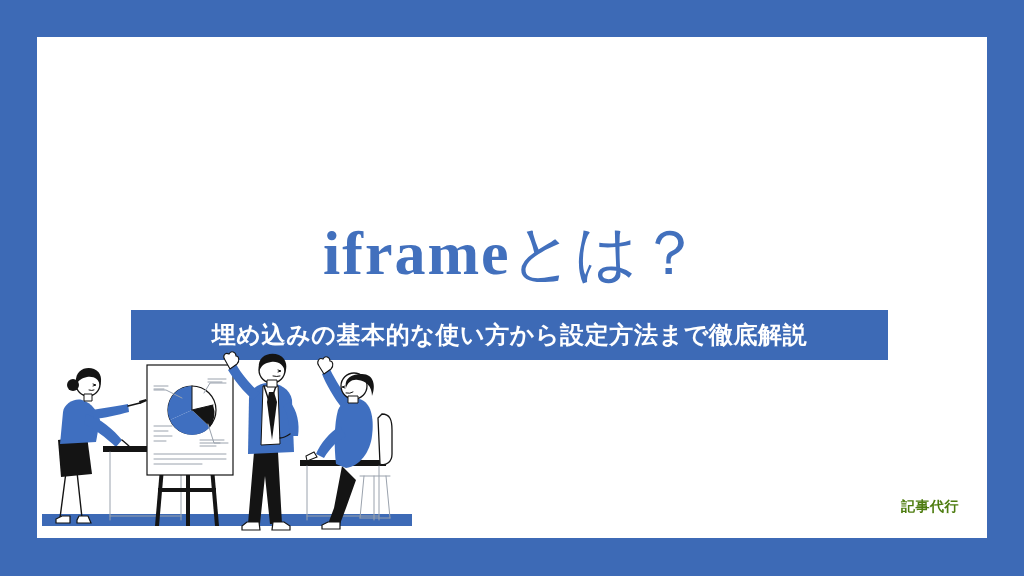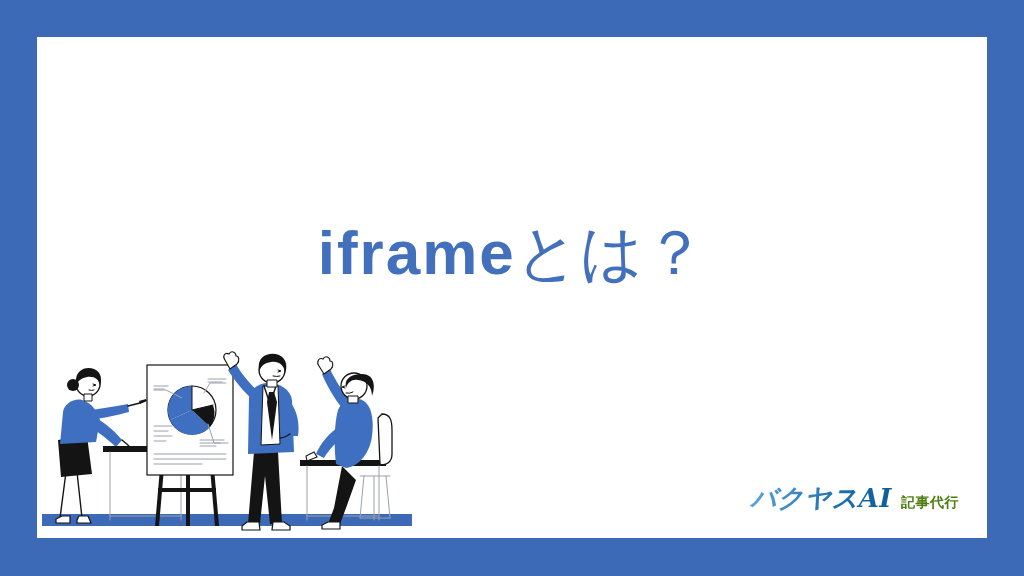--- a/index.html
+++ b/index.html
@@ -31,21 +31,21 @@
   }
   #title {
     color:#4270bd;
     font-size:62px;
     line-height:1.05;
     font-weight:700;
     letter-spacing:0.5px;
     white-space:nowrap;
   }
   #title .mono {
-    font-family:Liberation Sans, sans-serif;
+    font-family:Liberation Serif, serif;
     font-weight:700;
     letter-spacing:2px;
     margin-top:12px;
   }
   #title .jp {
     font-family:"DejaVu Sans","Liberation Sans",sans-serif;
     font-weight:400;
   }
 
   
@@ -104,20 +104,23 @@
 <body>
 
 <div id="slide">
 
   <div id="panel">
 
     <div id="title-block">
       <div id="title"><span class="mono">iframe</span><span class="jp">とは？</span></div>
     </div>
 
+    <div id="subtitle-bar">
+      <span id="subtitle-text">埋め込みの基本的な使い方から設定方法まで徹底解説</span>
+    </div>
 
     <div id="illustration">
       <svg viewBox="0 0 370 190" xmlns="http://www.w3.org/2000/svg">
         <defs>
           <style>
             .bl{fill:#3f6fc0}
             .dk{fill:#141414}
             .wh{fill:#ffffff}
             .ln{fill:none;stroke:#141414;stroke-width:1.4;stroke-linecap:round;stroke-linejoin:round}
             .lnt{fill:none;stroke:#141414;stroke-width:1;stroke-linecap:round}
@@ -255,18 +258,17 @@
           <path class="dk" d="M320 26 C332 26 334 38 330 48 C330 38 324 33 316 32 C310 31 306 34 304 40 C302 30 310 26 320 26 Z"></path>
           <path class="lnt" d="M303 38 l-3 1 l3 1"></path>
           <path class="lnt" d="M304 45 q4 1 7 -1"></path>
           <path class="wh" d="M306 48 l10 0 l0 7 l-10 0 z" stroke="#141414" stroke-width="1"></path>
         </g>
 
       </svg>
     </div>
 
     <div id="logo">
-      <span id="logo-brand">バクヤスAI</span>
       <span id="logo-sub">記事代行</span>
     </div>
 
   </div>
 </div>
 
 </body></html>

